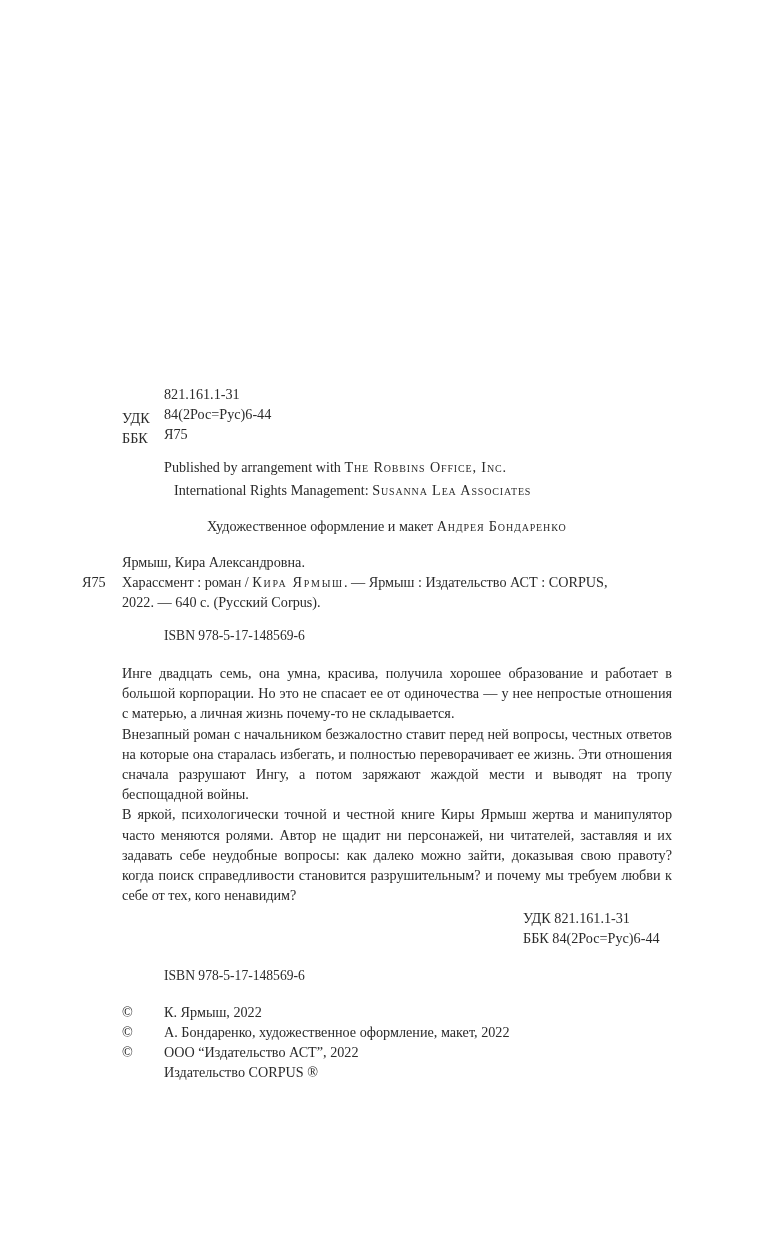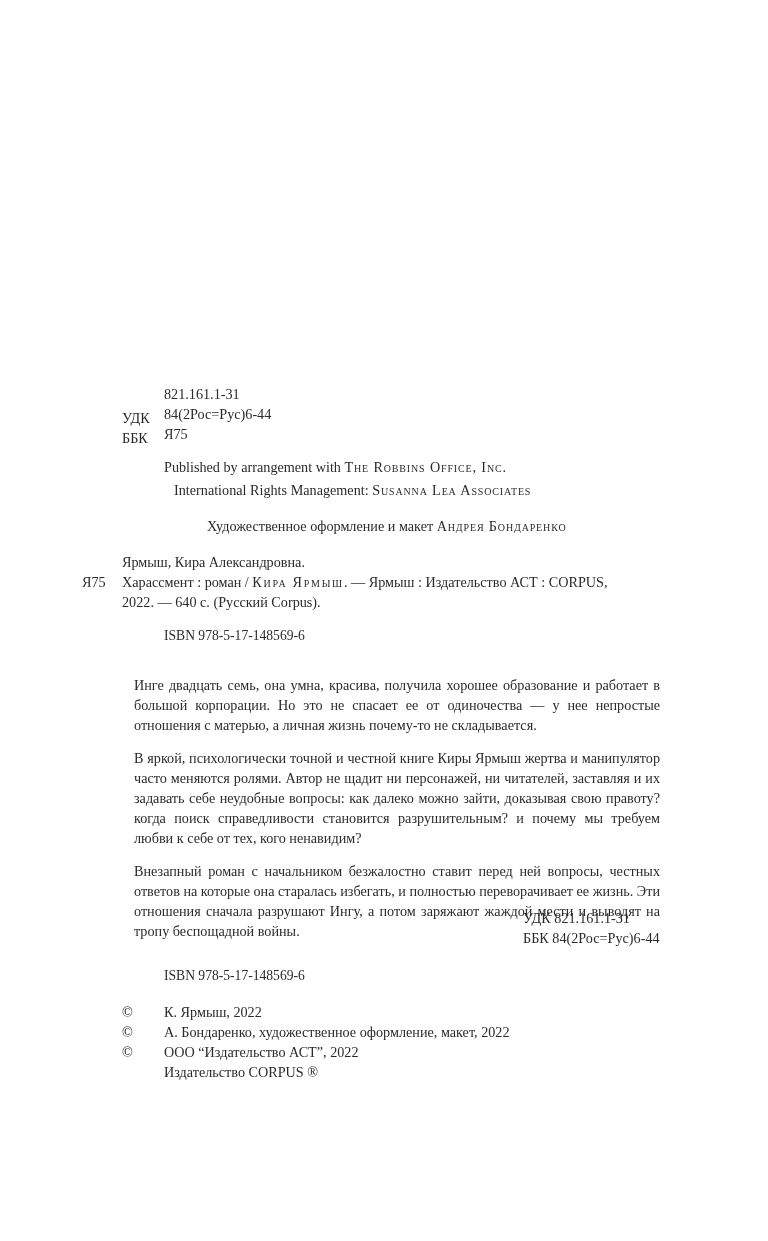--- a/index.html
+++ b/index.html
@@ -27,21 +27,21 @@
 
   .annotation-block {
     position: absolute;
     left: 122px;
     top: 663px;
     width: 550px;
     line-height: 20.2px;
     text-align: justify;
     font-size: 14.2px;
   }
-  .annotation-block p { margin: 12px; }
+  .annotation-block p { margin: 0; }
 
   .right-class {
     position: absolute;
     left: 523px;
     line-height: 19px;
     white-space: nowrap;
   }
 
   .copy-row { position: absolute; left: 122px; height: 19px; line-height: 19px; white-space: nowrap; }
   .copy-row .sym { position: absolute; left: 0; }
@@ -76,22 +76,22 @@
 <div class="abs" style="left:122px; top:553px; line-height:19px; font-weight:normal;">Ярмыш, Кира Александровна.</div>
 <div class="abs onum" style="left:82px; top:573px; line-height:19px;">Я75</div>
 <div class="abs" style="left:122px; top:573px; line-height:19px;">
   <span>Харассмент : роман / </span><span class="sc" style="letter-spacing:0.12em;">Кира Ярмыш</span><span>. — Ярмыш : Издательство АСТ : CORPUS,</span>
 </div>
 <div class="abs onum" style="left:122px; top:593px; line-height:19px;">2022. — 640 с. (Русский Corpus).</div>
 <div class="abs" style="left:164px; top:626px; line-height:19px; font-size:13.6px;">ISBN 978-5-17-148569-6</div>
 
 <div class="annotation-block">
   <p>Инге двадцать семь, она умна, красива, получила хорошее образование и работает в большой корпорации. Но это не спасает ее от одиночества — у нее непростые отношения с матерью, а личная жизнь почему-то не складывается.</p>
+  <p>Внезапный роман с начальником безжалостно ставит перед ней вопросы, честных ответов на которые она старалась избегать, и полностью переворачивает ее жизнь. Эти отношения сначала разрушают Ингу, а потом заряжают жаждой мести и выводят на тропу беспощадной войны.</p>
   <p>В яркой, психологически точной и честной книге Киры Ярмыш жертва и манипулятор часто меняются ролями. Автор не щадит ни персонажей, ни читателей, заставляя и их задавать себе неудобные вопросы: как далеко можно зайти, доказывая свою правоту? когда поиск справедливости становится разрушительным? и почему мы требуем любви к себе от тех, кого ненавидим?</p>
-  <p>Внезапный роман с начальником безжалостно ставит перед ней вопросы, честных ответов на которые она старалась избегать, и полностью переворачивает ее жизнь. Эти отношения сначала разрушают Ингу, а потом заряжают жаждой мести и выводят на тропу беспощадной войны.</p>
 </div>
 
 <div class="right-class onum" style="top:909px;">УДК 821.161.1-31</div>
 <div class="right-class onum" style="top:929px;">ББК 84(2Рос=Рус)6-44</div>
 
 <div class="abs" style="left:164px; top:966px; line-height:19px; font-size:13.6px;">ISBN 978-5-17-148569-6</div>
 
 <div class="copy-row" style="top:1003px;">
   <span class="sym">©</span>
   <span class="txt onum">К. Ярмыш, 2022</span>

